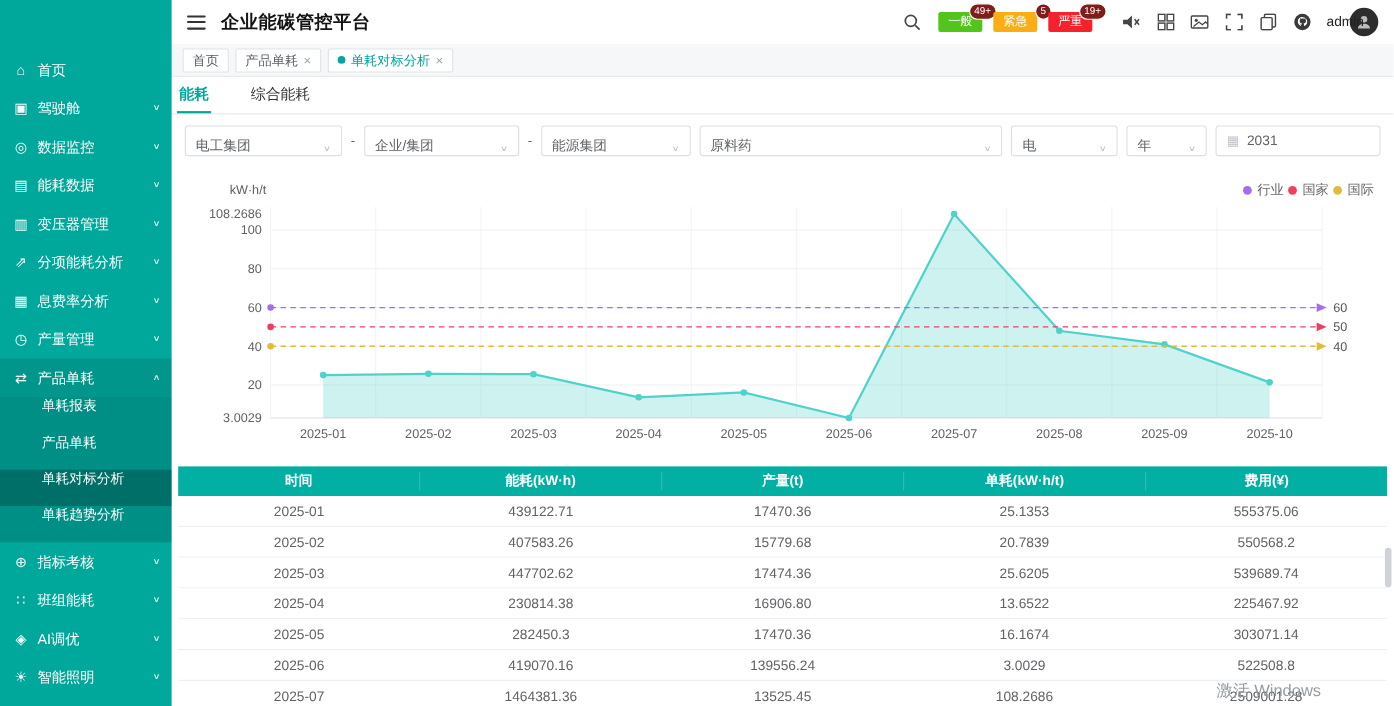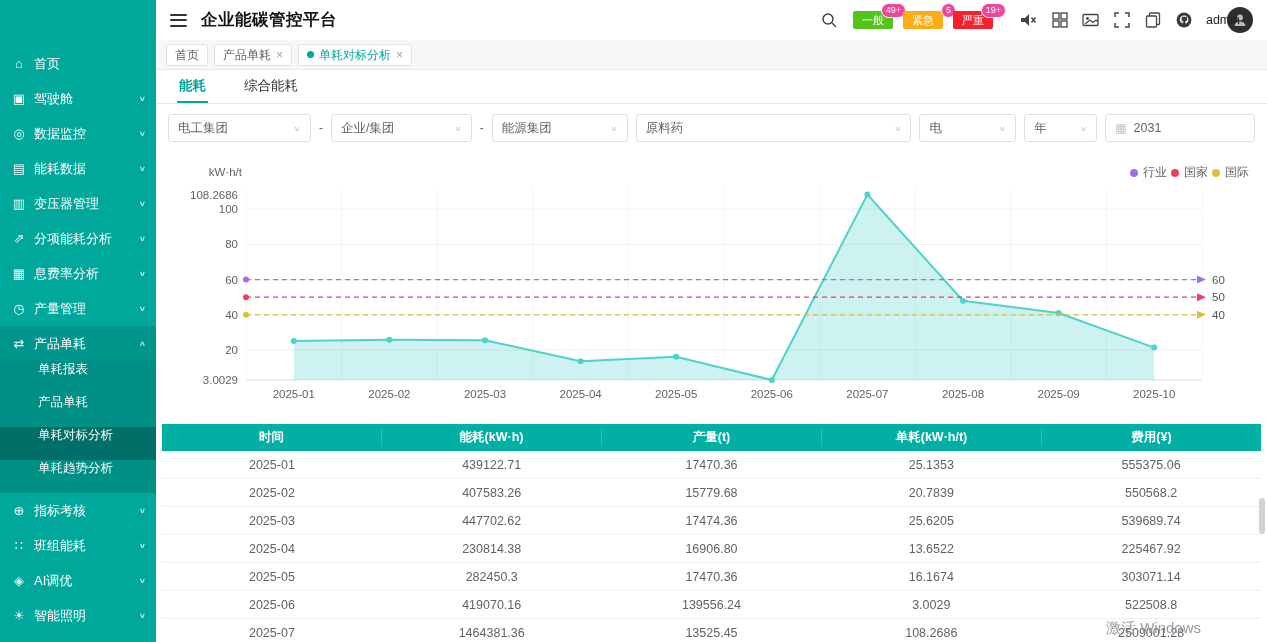--- a/index.html
+++ b/index.html
@@ -22,47 +22,47 @@
   .app-header { position:absolute; left:156px; top:0; right:0; height:40px; background:#fff;
     display:flex; align-items:center; padding:16px 14px; z-index:4; }
   .hamburger { width:17px; height:13px; display:flex; flex-direction:column; justify-content:space-between;
     margin-right:14px; cursor:pointer; }
   .hamburger span { height:2px; background:#333; border-radius:1px; }
   .app-title { font-size:16.5px; font-weight:bold; color:#141414; letter-spacing:.5px; }
   .header-right { margin-left:auto; display:flex; align-items:center; gap:13px; }
   .hicon { width:18px; height:18px; display:flex; align-items:center; justify-content:center; cursor:pointer; }
   .badge { position:relative; color:#fff; font-size:11px; line-height:14px; padding:2px 9px;
     border-radius:2px; cursor:pointer; margin-right:6px; white-space:nowrap; }
-  .badge .cnt { position:absolute; top:-8px; right:-13px; background:#ec4899; color:#fff; font-size:9px;
+  .badge .cnt { position:absolute; top:-8px; right:-13px; background:#7f1d1d; color:#fff; font-size:9px;
     line-height:11px; padding:1px 4px; border-radius:8px; border:1px solid #fff; }
   .user { display:flex; align-items:center; }
   .user-name { font-size:12.5px; color:#222; position:relative; z-index:2; margin-right:-13px; }
   .avatar { width:26px; height:26px; border-radius:50%; background:#2d2d2d; display:flex;
     align-items:center; justify-content:center; z-index:1; cursor:pointer; }
 
   
   .crumb-bar { position:absolute; left:156px; top:40px; right:0; height:30px; background:#f5f7f8;
     border-bottom:1px solid #e8eaec; display:flex; align-items:center; padding:0 10px; gap:6px; z-index:3; }
   .chip { background:#fff; border:1px solid #e0e3e6; border-radius:2px; font-size:12px; color:#5a5e66;
     padding:3px 8px; display:flex; align-items:center; gap:5px; cursor:pointer; line-height:14px; }
   .chip.active { color:#00A79B; }
   .chip .dot { width:7px; height:7px; border-radius:50%; background:#00A79B; display:inline-block; }
   .chip .x { font-size:12px; color:#9aa0a6; cursor:pointer; }
 
   
   .content { position:absolute; left:156px; top:70px; right:0; bottom:0; background:#fff; }
   .main-tabs { height:34px; border-bottom:1px solid #e4e7ed; display:flex; align-items:stretch;
-    padding:0 21px; gap:34px; }
+    padding:0 5px; gap:34px; }
   .mtab { font-size:13.5px; color:#303133; display:flex; align-items:center; cursor:pointer;
     border-bottom:2px solid transparent; padding:0 2px; }
   .mtab.active { color:#00A79B; font-weight:bold; border-bottom-color:#00A79B; }
 
   .filter-bar { display:flex; align-items:center; gap:8px; padding:10px 12px 4px 12px; }
   .select-box { height:28px; border:1px solid #dcdfe6; border-radius:3px; background:#fff;
-    display:flex; align-items:center; justify-content:space-between; padding:0 9px;
+    display:flex; align-items:flex-end; justify-content:space-between; padding:0 9px;
     font-size:12.5px; color:#606266; cursor:pointer; }
   .select-box .chev { color:#c0c4cc; font-size:10px; transform:scaleY(.7); margin-left:6px; }
   .sep { color:#606266; font-size:12px; }
   .date-box { height:28px; border:1px solid #dcdfe6; border-radius:3px; background:#fff;
     display:flex; align-items:center; gap:7px; padding:0 9px; font-size:12.5px; color:#606266; cursor:pointer; }
   .date-box .cal { color:#c0c4cc; font-size:12px; }
 
   .chart-wrap { position:relative; padding:0 6px; }
   .legend { position:absolute; top:2px; right:18px; display:flex; gap:4px; align-items:center;
     font-size:12px; color:#666; }

